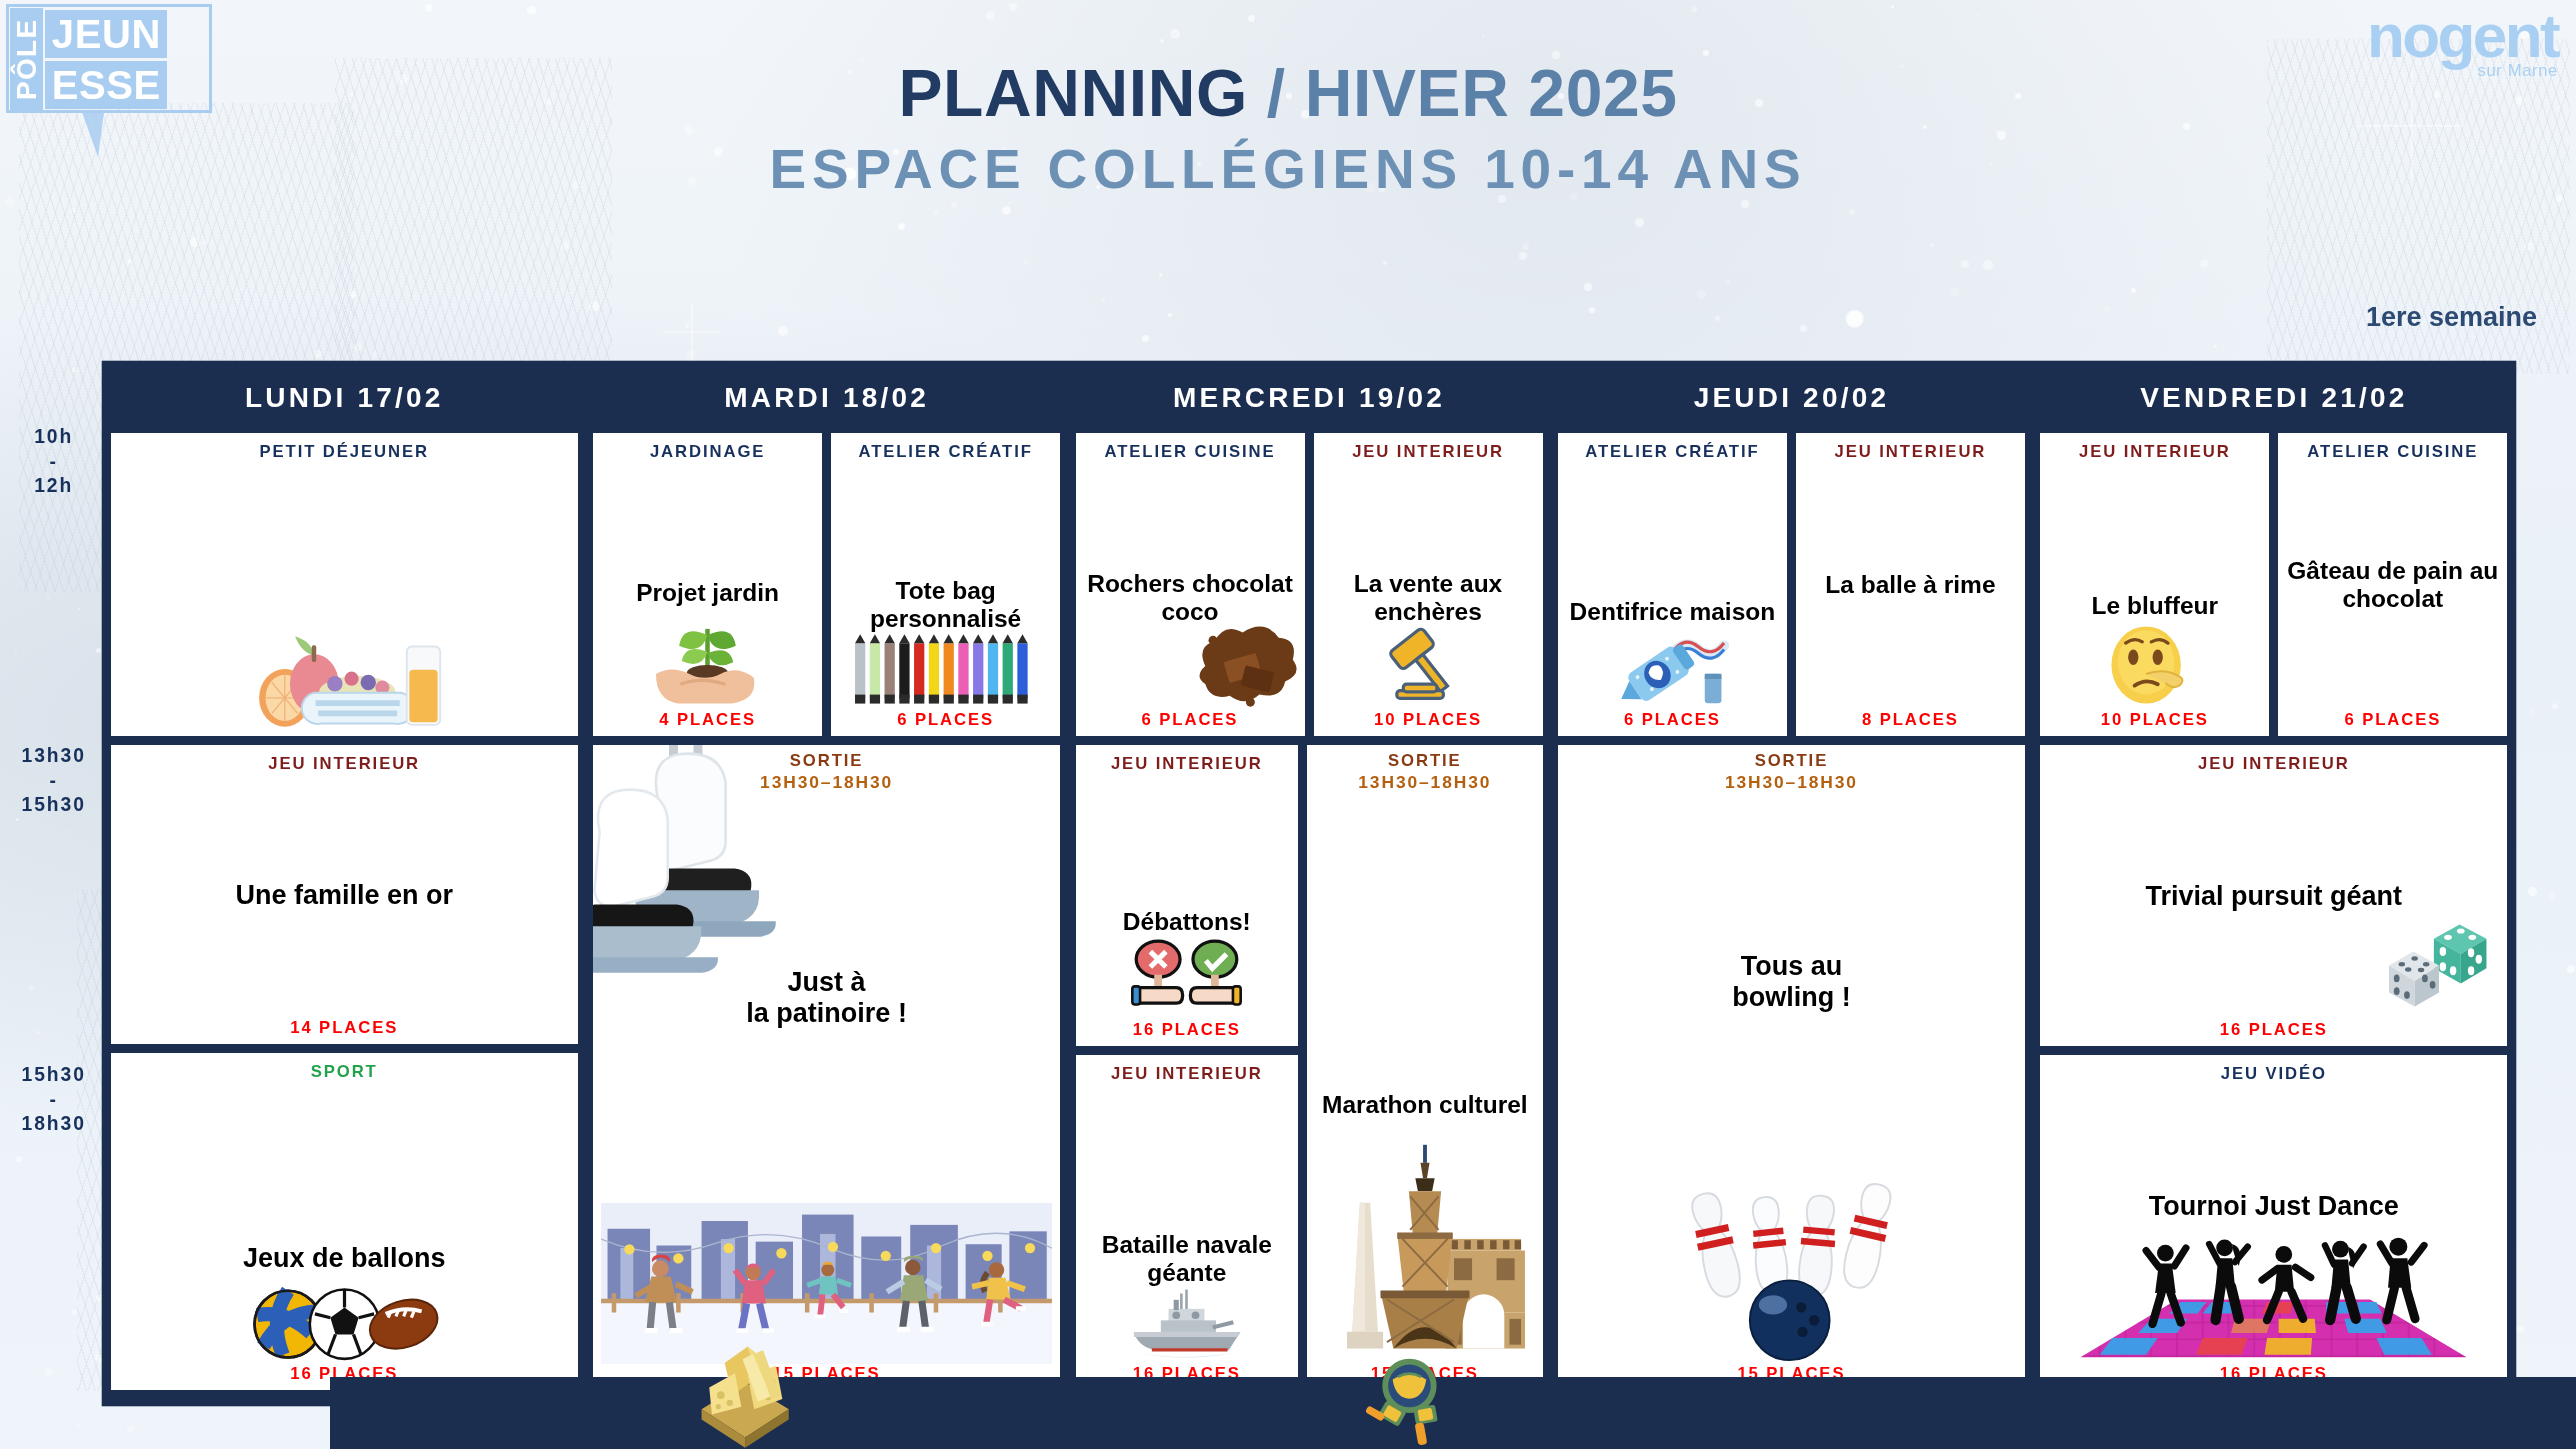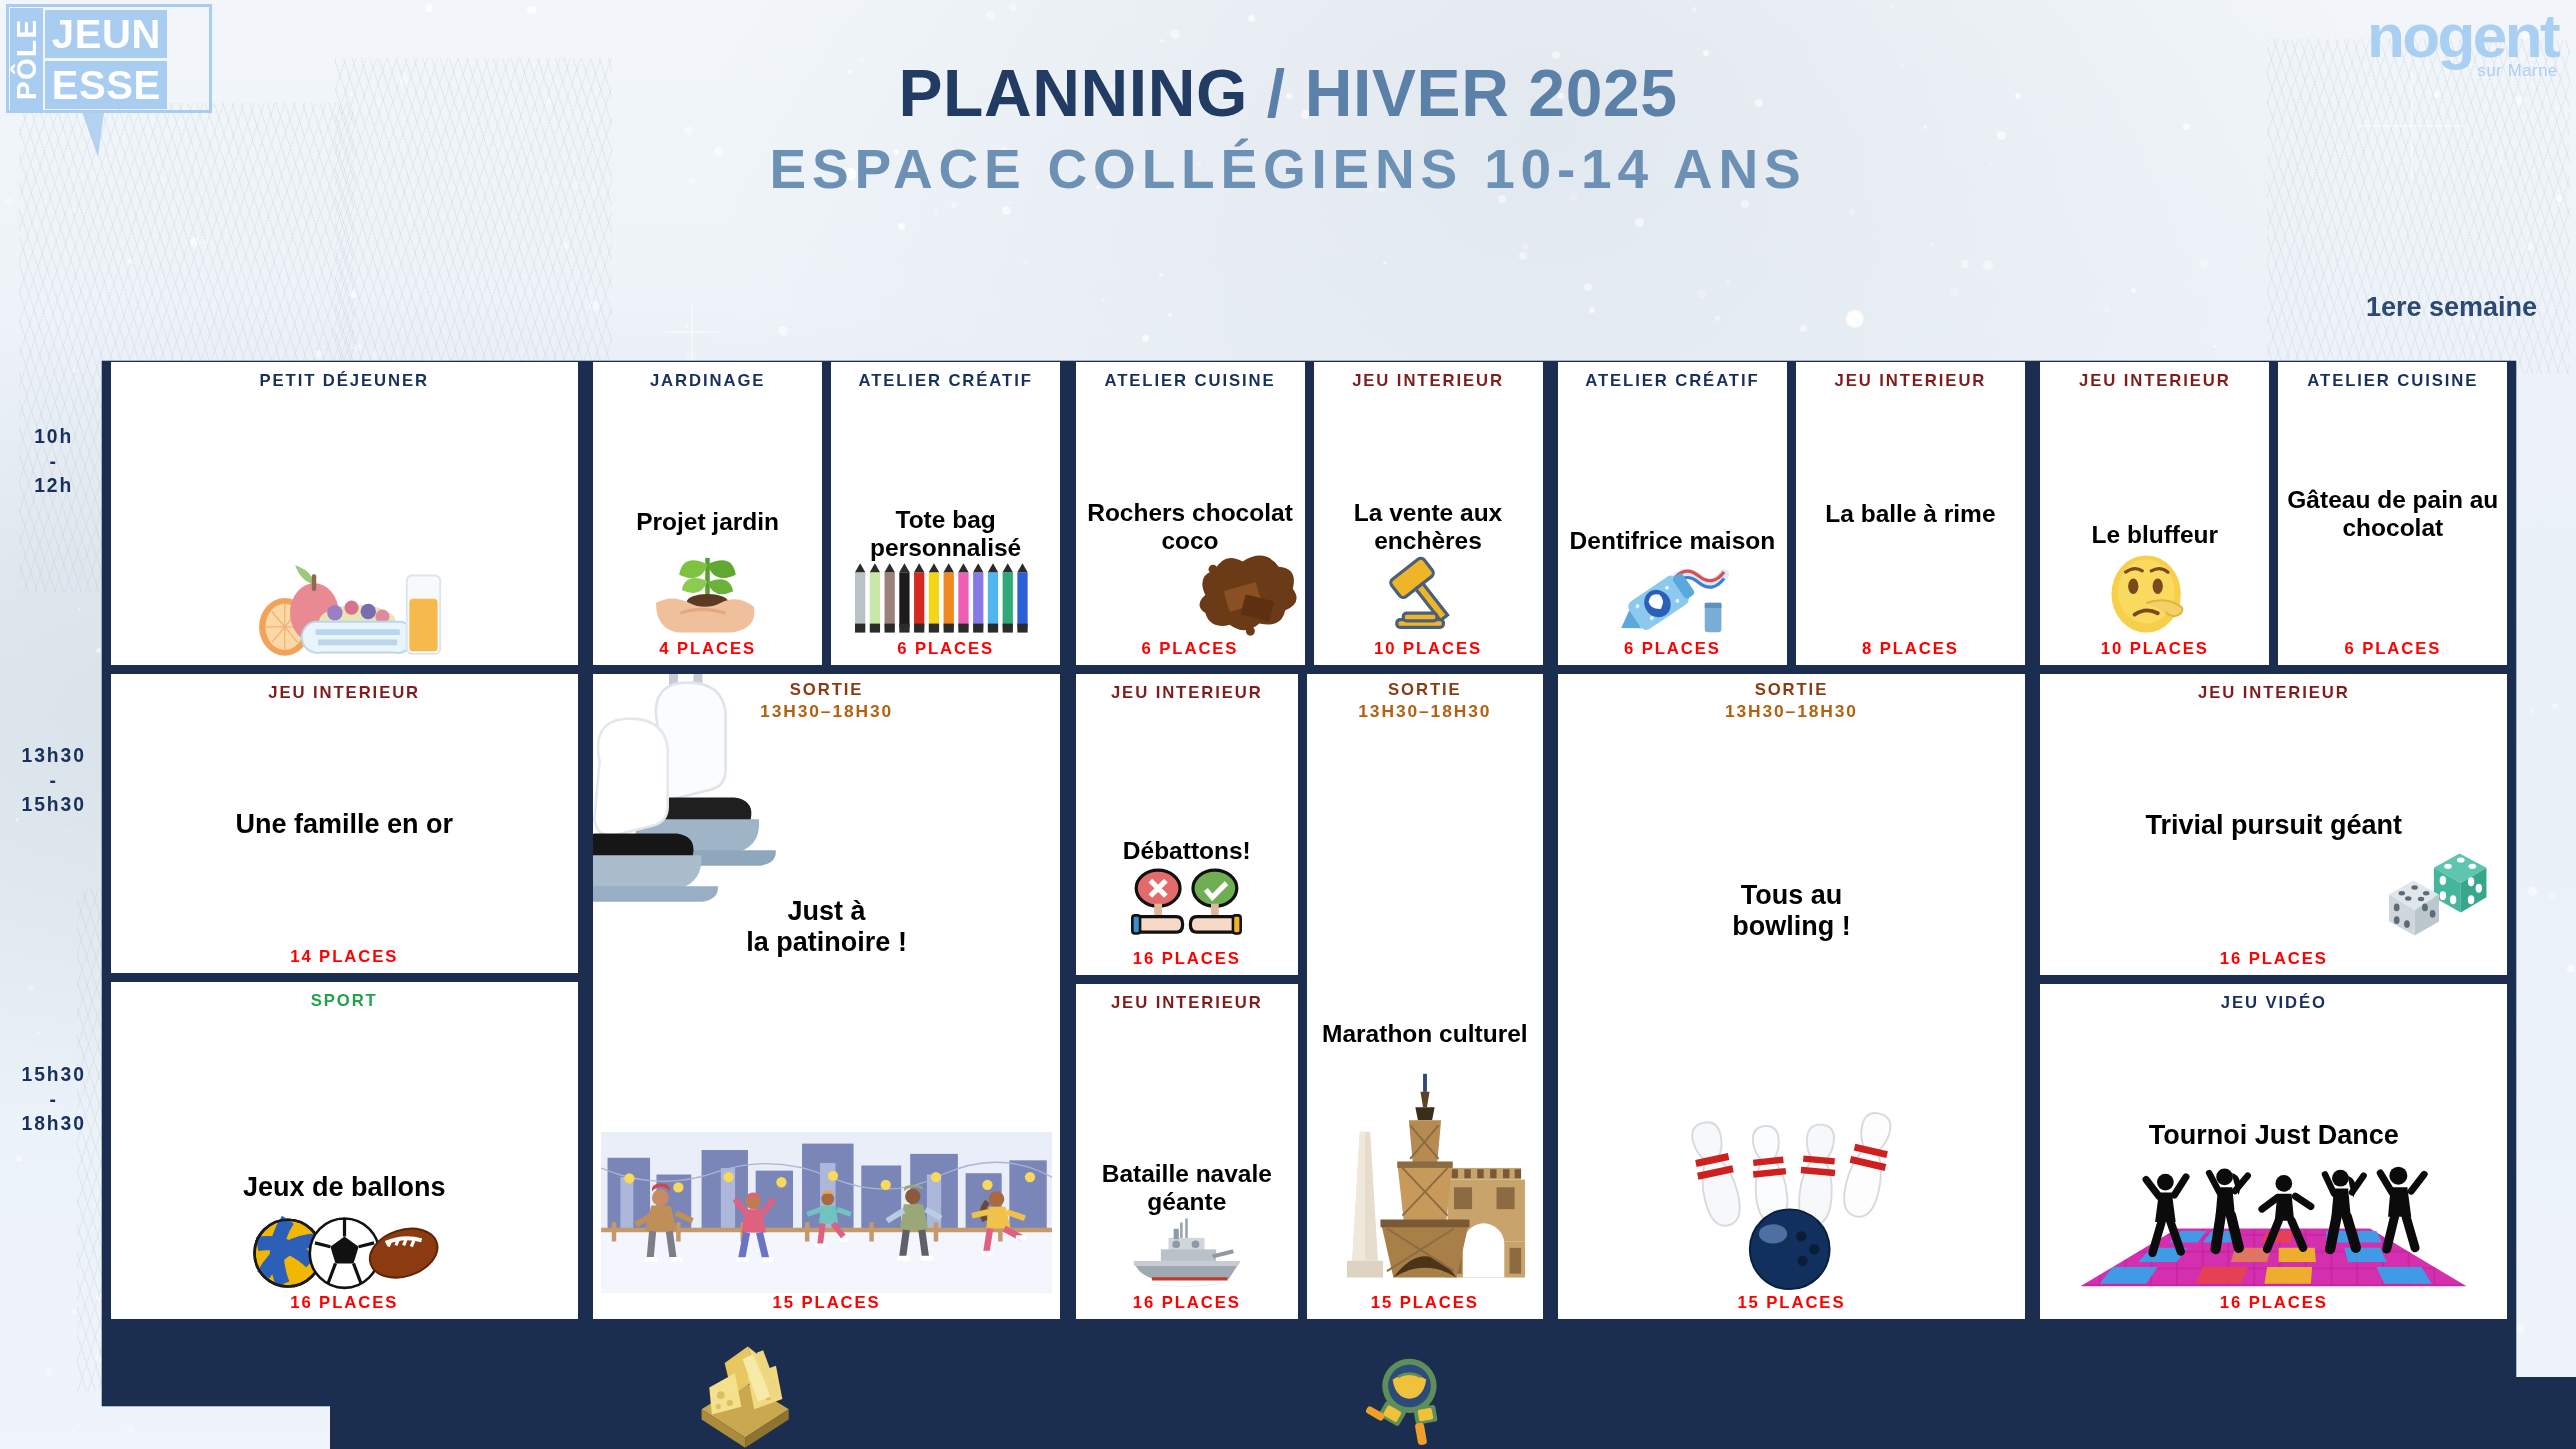--- a/index.html
+++ b/index.html
@@ -47,21 +47,21 @@
 
   #nogent{position:absolute;right:18px;top:5.2px;z-index:3;text-align:right;color:#a9d0f2;}
   #nogent .n{font-size:62px;line-height:62px;font-weight:bold;letter-spacing:-2.6px;}
   #nogent .sm{font-size:16.7px;line-height:16.7px;margin-top:-3.9px;letter-spacing:0.6px;}
 
   #title1{position:absolute;left:0;right:0;top:55px;text-align:center;z-index:3;
      font-size:66px;font-weight:bold;letter-spacing:0.6px;color:#5c81a8;}
   #title1 .dark{color:#223b63;}
   #title2{position:absolute;left:0;right:0;top:137px;text-align:center;z-index:3;
      font-size:55px;font-weight:bold;letter-spacing:5.8px;color:#6d91b5;}
-  #weeklabel{position:absolute;right:39px;top:292px;z-index:3;
+  #weeklabel{position:absolute;right:39px;top:302px;z-index:3;
      font-size:27px;font-weight:bold;color:#2c4a73;}
 
   
   #frame{position:absolute;left:103px;top:362px;width:2412px;height:1043px;
      background:#1c2e50;z-index:2;box-shadow:0 0 0 1.3px #1c2e50;}
   #dayrow{display:flex;height:71px;}
   #dayrow .day{flex:1 1 0;display:flex;align-items:center;justify-content:center;
      color:#fff;font-size:28px;font-weight:bold;letter-spacing:3.2px;}
   #cols{display:flex;height:966px;padding:0 0 0 0;}
   .daycol{flex:1 1 0;display:flex;flex-direction:column;padding:0 7.7px 9px 7.7px;box-sizing:border-box;gap:9px;}
@@ -559,20 +559,27 @@
     <div>15h30</div>
 </div>
 <div class="tlabel" style="top:1063px">
   <div>15h30</div>
     <div>-</div>
     <div>18h30</div>
 </div>
 
 <div id="frame">
 
+  <div id="dayrow">
+    <div class="day">LUNDI 17/02</div>
+    <div class="day">MARDI 18/02</div>
+    <div class="day">MERCREDI 19/02</div>
+    <div class="day">JEUDI 20/02</div>
+    <div class="day">VENDREDI 21/02</div>
+  </div>
 
   <div id="cols">
 
     <div class="daycol">
       <div class="cell full" style="height:303px">
         <div class="kicker">PETIT DÉJEUNER</div>
         <div class="spacer"></div>
         <div class="spacer"></div>
         <div class="art">
           <svg width="213" height="122" viewBox="0 0 330 190">

